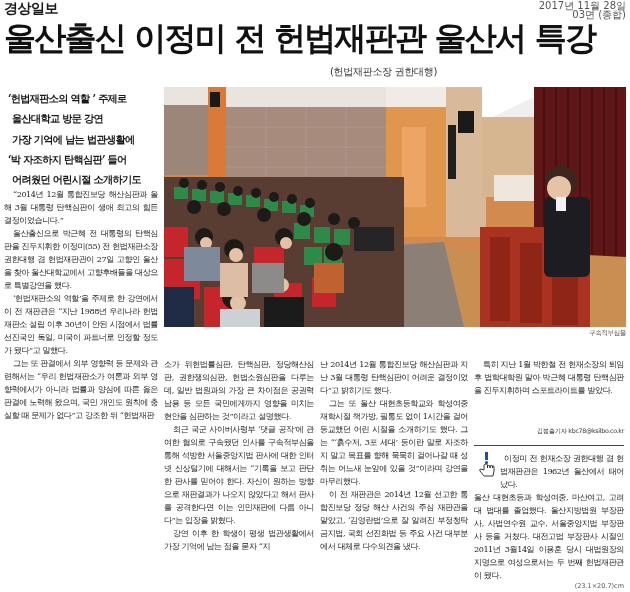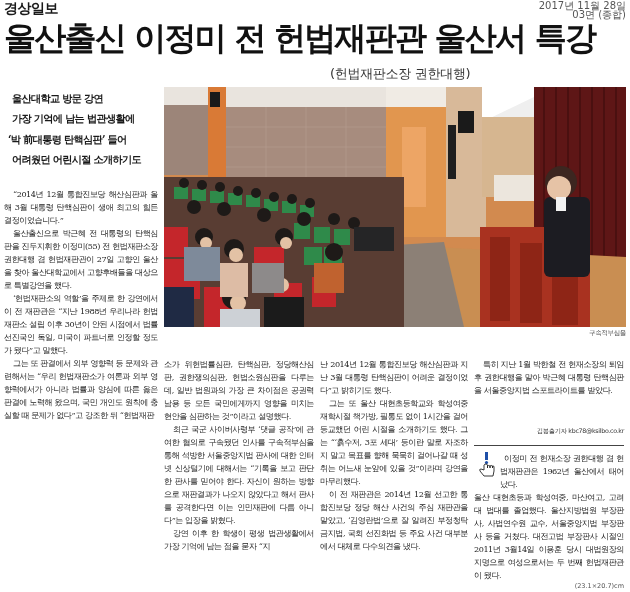--- a/index.html
+++ b/index.html
@@ -1,20 +1,20 @@
 <!DOCTYPE html>
 <html><head>
 <meta charset="utf-8">
 <style>
   html, body { margin: 0; padding: 0; background: #ffffff; }
   body { width: 630px; height: 592px; position: relative; overflow: hidden; color: #222; font-family: "DejaVu Serif", serif; }
   .masthead { position: absolute; left: 4px; top: 0px; font-family: "DejaVu Sans", sans-serif; font-weight: bold; font-size: 14px; color: #1a1a1a; letter-spacing: -0.5px; }
   .dateblock { position: absolute; right: 4px; top: 1px; font-family: "DejaVu Sans", sans-serif; font-size: 10px; color: #555; text-align: right; line-height: 9px; }
   .headline { position: absolute; left: 4px; right: 4px; top: 18px; font-family: "DejaVu Sans", sans-serif; font-weight: bold; font-size: 32.5px; color: #111; letter-spacing: -1.8px; white-space: nowrap; line-height: 40px; transform: scaleX(0.985); transform-origin: left; }
-  .subhead-byline { position: absolute; left: 330px; top: 65px; font-family: "DejaVu Sans", sans-serif; font-size: 13px; color: #333; letter-spacing: -0.3px; }
+  .subhead-byline { position: absolute; left: 330px; top: 65px; font-family: "DejaVu Sans", sans-serif; font-size: 10px; color: #333; letter-spacing: -0.3px; }
   .photo { position: absolute; left: 164px; top: 87px; width: 462px; height: 240px; overflow: hidden; background: #5a3b2c; }
   .caption { position: absolute; left: 164px; top: 329px; width: 462px; font-family: "DejaVu Sans", sans-serif; font-size: 7.2px; color: #222; letter-spacing: -0.35px; white-space: nowrap; }
   .caption .credit { position: absolute; right: 0; top: 0; color: #444; font-size: 6.5px; }
   .summary { position: absolute; left: 8px; top: 88px; width: 152px; font-family: "DejaVu Serif", serif; font-weight: bold; font-size: 10.2px; color: #1a1a1a; line-height: 20.3px; letter-spacing: -0.7px; }
   .summary div { white-space: nowrap; }
   .col { position: absolute; font-family: "DejaVu Serif", serif; font-size: 8.1px; line-height: 13px; color: #222; letter-spacing: -0.45px; text-align: justify; }
   .col p { margin: 0; text-indent: 9px; }
   .col1 { left: 4px; top: 188px; width: 154px; }
   .col2 { left: 164px; top: 358px; width: 150px; }
   .col3 { left: 320px; top: 358px; width: 148px; }
@@ -32,23 +32,24 @@
 <div class="masthead">경상일보</div>
 <div class="dateblock">
   <div>2017년 11월 28일</div>
   <div>03면 (종합)</div>
 </div>
 
 <div class="headline">울산출신 이정미 전 헌법재판관 울산서 특강</div>
 <div class="subhead-byline">(헌법재판소장 권한대행)</div>
 
 <div class="summary">
+  <div>‘헌법재판소의 역할 ’ 주제로</div>
   <div style="padding-left:4px">울산대학교 방문 강연</div>
   <div style="padding-left:4px">가장 기억에 남는 법관생활에</div>
-  <div>‘박 前대통령 탄핵심판’ 들어</div>
+  <div>‘박 자조하지 탄핵심판’ 들어</div>
   <div style="padding-left:4px">어려웠던 어린시절 소개하기도</div>
 </div>
 
 <div class="photo">
   <svg width="462" height="240" viewBox="0 0 462 240">
 
     <rect x="0" y="0" width="462" height="240" fill="#d28a4f"></rect>
     <rect x="0" y="0" width="222" height="20" fill="#e9e4de"></rect>
     <rect x="0" y="18" width="44" height="70" fill="#9c8579"></rect>
     <rect x="44" y="0" width="18" height="100" fill="#d97a36"></rect>
@@ -183,21 +184,21 @@
   <p>강연 이후 한 학생이 평생 법관생활에서 가장 기억에 남는 점을 묻자 “지</p>
 </div>
 
 <div class="col col3">
   <p style="text-indent:0">난 2014년 12월 통합진보당 해산심판과 지난 3월 대통령 탄핵심판이 어려운 결정이었다”고 밝히기도 했다.</p>
   <p>그는 또 울산 대현초등학교와 학성여중 재학시절 책가방, 필통도 없이 1시간을 걸어 등교했던 어린 시절을 소개하기도 했다. 그는 “‘흙수저, 3포 세대’ 등이란 말로 자조하지 말고 목표를 향해 묵묵히 걸어나갈 때 성취는 어느새 눈앞에 있을 것”이라며 강연을 마무리했다.</p>
   <p>이 전 재판관은 2014년 12월 선고한 통합진보당 정당 해산 사건의 주심 재판관을 맡았고, ‘김영란법’으로 잘 알려진 부정청탁금지법, 국회 선진화법 등 주요 사건 대부분에서 대체로 다수의견을 냈다.</p>
 </div>
 
 <div class="col col4">
-  <p>특히 지난 1월 박한철 전 헌재소장의 퇴임 후 권한대행을 맡아 박근혜 대통령 탄핵심판을 서울중앙지법 스포트라이트를 받았다.</p>
+  <p>특히 지난 1월 박한철 전 헌재소장의 퇴임 후 법학대학원 맡아 박근혜 대통령 탄핵심판을 진두지휘하며 스포트라이트를 받았다.</p>
 </div>
 
 <div class="byline">김봉출기자 kbc78@ksilbo.co.kr</div>
 <div class="divider"></div>
 
 <svg class="hand-icon" viewBox="0 0 22 26">
   <rect x="9" y="0" width="3" height="8" fill="#1e4fa8"></rect>
   <circle cx="10.5" cy="10.5" r="1.6" fill="#1e4fa8"></circle>
   <path d="M8 13 L8 18 L5 17 Q3 17 4 19 L8 24 L17 24 L18 19 L18 15 Q18 13.5 16.5 14 L16.5 16 L16.5 14 Q15 13 14 14 L14 16 L14 14 Q12.5 13 11.5 14 L11.5 16 L11.5 13 Q11 12 10 12 Q8.5 12 8 13 Z" fill="#fff" stroke="#222" stroke-width="0.9"></path>
 </svg>

